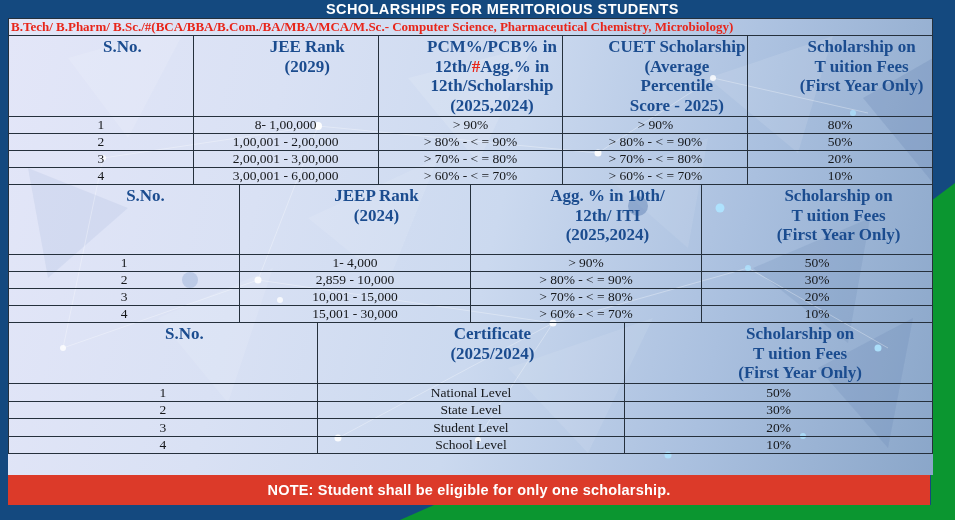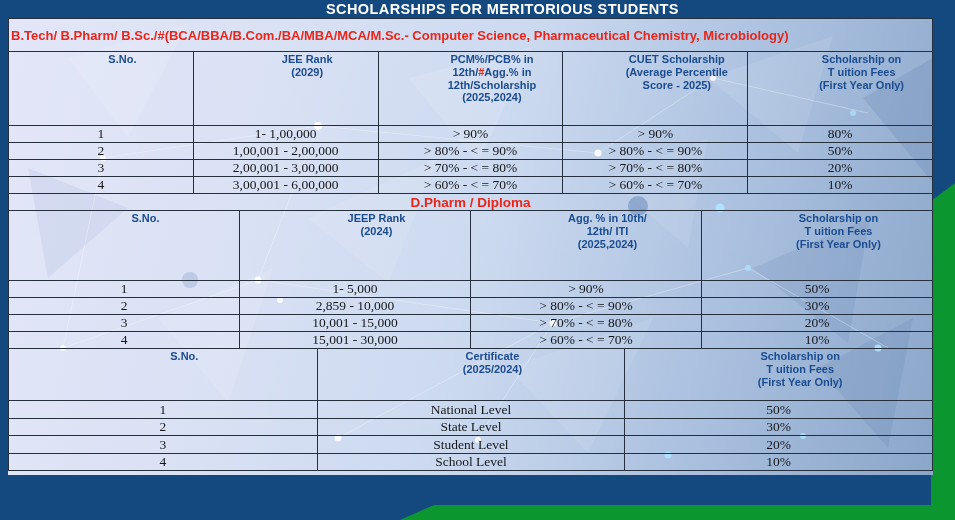--- a/index.html
+++ b/index.html
@@ -28,28 +28,28 @@
   
   .light-area{
     position:absolute;left:8px;top:18px;width:925px;height:457px;
     background:linear-gradient(103deg,#e3e6f8 0%,#d9e1f4 28%,#cbd9ef 52%,#aac0df 76%,#8aa6c9 100%);
   }
   .texture{position:absolute;left:0;top:0;width:925px;height:457px;z-index:0;}
   .light-content{position:relative;z-index:1;}
   .programs-line{
     height:16px;border:1px solid #25303c;
     display:flex;align-items:center;
-    padding:8px 2px;
-    color:#e8261b;font-weight:bold;font-size:13px;white-space:nowrap;
+    padding:0 2px;
+    color:#e8261b;font-weight:bold;font-size:13px;white-space:nowrap;font-family:Liberation Serif, serif;
   }
   table{width:100%;table-layout:fixed;border-collapse:collapse;margin-top:-1px;}
   th,td{border:1.4px solid #25303c;text-align:center;padding:0;overflow:hidden;}
   th{
-    color:#1b4c8f;font-family:Liberation Sans, sans-serif;font-weight:bold;
-    font-size:11px;line-height:1.16;vertical-align:top;padding-top:1px;padding-left:43px;
+    color:#1b4c8f;font-family:Liberation Serif, serif;font-weight:bold;
+    font-size:17px;line-height:1.16;vertical-align:top;padding-top:1px;padding-left:43px;
   }
   td{
     color:#15171a;font-family:"Liberation Serif",serif;
     font-size:13.5px;line-height:1;height:16px;vertical-align:middle;
   }
   .pre{white-space:pre-line;}
   .red{color:#e8261b;}
   .t1 th{height:72px;}
   .t2 th{height:68px;}
   .t3 th{height:50px;}
@@ -149,21 +149,21 @@
 (2025,2024)</span></th>
           <th class="pre">CUET Scholarship
 (Average Percentile
 Score - 2025)</th>
           <th class="pre">Scholarship on
 T uition Fees
 (First Year Only)</th>
         </tr>
         <tr>
           <td>1</td>
-          <td>1- 1,00,000</td>
+          <td>8- 1,00,000</td>
           <td>&gt; 90%</td>
           <td>&gt; 90%</td>
           <td>80%</td>
         </tr>
         <tr>
           <td>2</td>
           <td>1,00,001 - 2,00,000</td>
           <td>&gt; 80% - &lt; = 90%</td>
           <td>&gt; 80% - &lt; = 90%</td>
           <td>50%</td>
@@ -178,21 +178,20 @@
         <tr>
           <td>4</td>
           <td>3,00,001 - 6,00,000</td>
           <td>&gt; 60% - &lt; = 70%</td>
           <td>&gt; 60% - &lt; = 70%</td>
           <td>10%</td>
         </tr>
       </tbody>
         </table>
 
-      <div class="caption-row">D.Pharm / Diploma</div>
 
       <table class="t2">
         <colgroup>
             <col style="width:25%">
             <col style="width:25%">
             <col style="width:25%">
             <col style="width:25%">
           </colgroup>
         <tbody>
             <tr>
@@ -201,21 +200,21 @@
 (2024)</th>
           <th class="pre">Agg. % in 10th/
 12th/ ITI
 (2025,2024)</th>
           <th class="pre">Scholarship on
 T uition Fees
 (First Year Only)</th>
         </tr>
         <tr>
           <td>1</td>
-          <td>1- 5,000</td>
+          <td>1- 4,000</td>
           <td>&gt; 90%</td>
           <td>50%</td>
         </tr>
         <tr>
           <td>2</td>
           <td>2,859 - 10,000</td>
           <td>&gt; 80% - &lt; = 90%</td>
           <td>30%</td>
         </tr>
         <tr>
@@ -267,14 +266,15 @@
         <tr>
           <td>4</td>
           <td>School Level</td>
           <td>10%</td>
         </tr>
       </tbody>
         </table>
     </div>
   </div>
 
+  <div class="note-bar">NOTE: Student shall be eligible for only one scholarship.</div>
 
 </div>
 
 </body></html>

